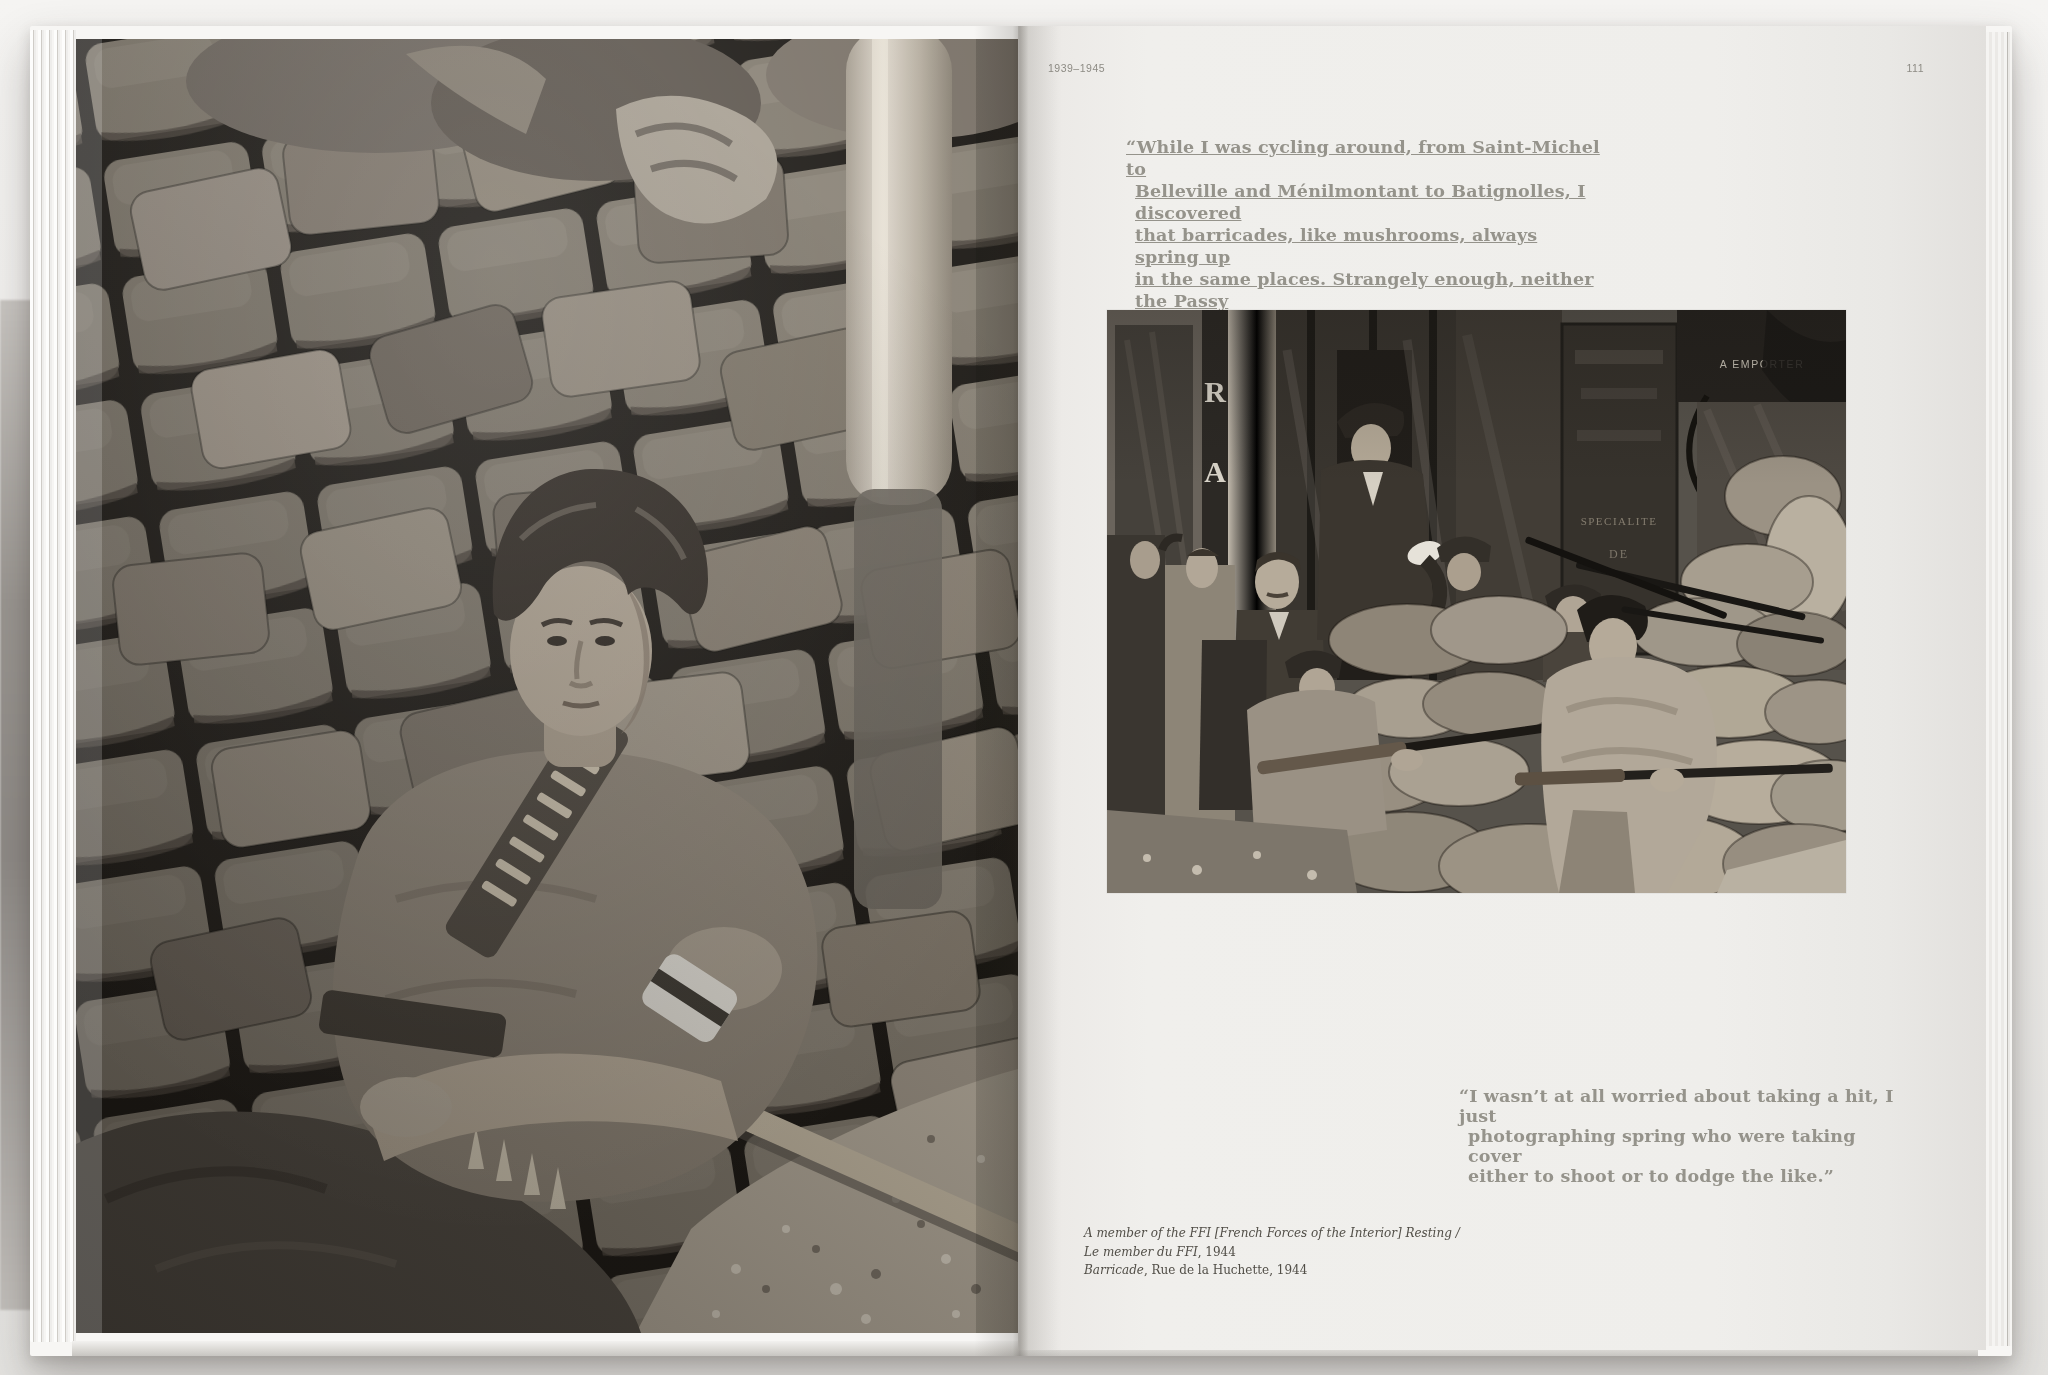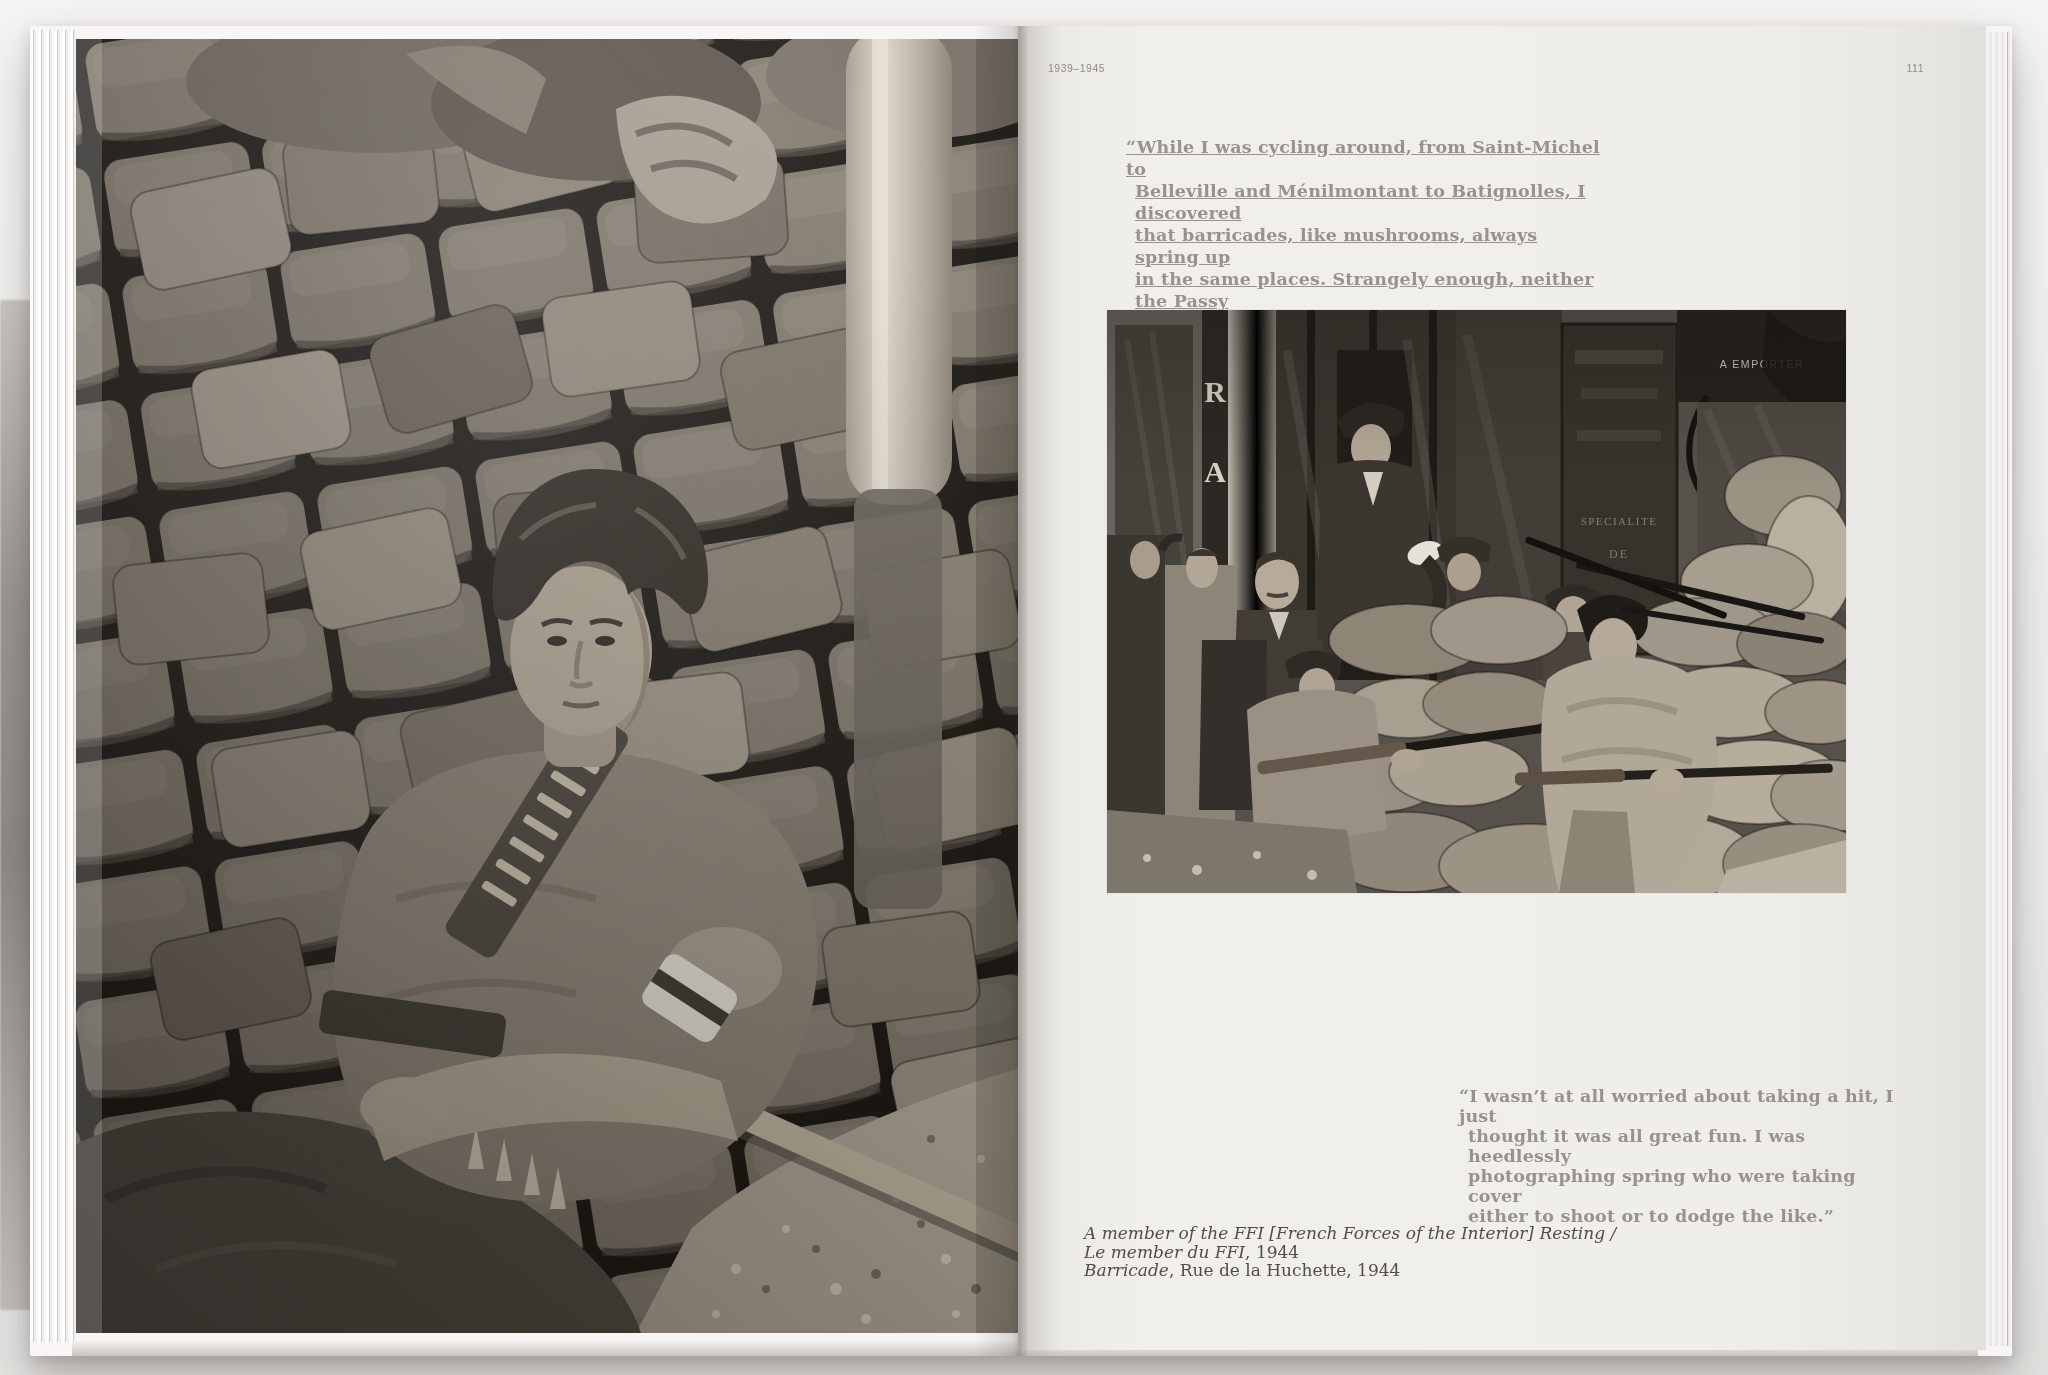--- a/index.html
+++ b/index.html
@@ -27,21 +27,21 @@
   
   .running-head{left:30px;top:36px;font-size:10.5px;letter-spacing:.5px;color:#8d8b84;}
   .folio{top:36px;right:62px;font-size:10.5px;letter-spacing:.5px;color:#8d8b84;}
   .quote{font-family:"DejaVu Serif",serif;font-weight:700;color:#95938b;
     font-size:17.5px;line-height:22px;letter-spacing:.15px;}
   .quote-top{left:117px;top:110px;width:470px;text-decoration:underline;}
   .quote-bottom{left:450px;top:1060px;width:440px;line-height:20px;}
   .q-line:first-child{margin-left:-9px;}
   .photo-right{left:89px;top:284px;width:739px;height:583px;background:#5d5850;
     box-shadow:0 0 0 .5px rgba(0,0,0,.08);}
-  .caption{left:66px;top:1198px;font-family:"DejaVu Serif",serif;font-size:17px;
+  .caption{left:66px;top:1198px;font-family:"DejaVu Serif",serif;font-size:12px;
     line-height:18.6px;color:#514e47;}
   .caption .it{font-style:italic;}
   svg{display:block;}
 </style>
 </head>
 <body>
 
 <div class="stage">
   <div class="abs underlay"></div>
 
@@ -347,21 +347,20 @@
               <circle cx="150" cy="545" r="4"></circle>
               <circle cx="205" cy="565" r="5"></circle>
             </g>
           <path d="M620 560 L739 530 L739 583 L610 583 Z" fill="#b9b1a2"></path>
           <rect width="739" height="583" fill="url(#vign)"></rect>
         </svg>
       </div>
 
       <div class="abs quote quote-bottom">
         <div class="q-line">“I wasn’t at all worried about taking a hit, I just</div>
-        <div class="q-line">thought it was all great fun. I was heedlessly</div>
         <div class="q-line">photographing spring who were taking cover</div>
         <div class="q-line">either to shoot or to dodge the like.”</div>
       </div>
 
       <div class="abs caption">
         <div>
           <span class="it">A member of the FFI [French Forces of the Interior] Resting /</span>
         </div>
         <div>
           <span class="it">Le member du FFI</span><span>, 1944</span>

